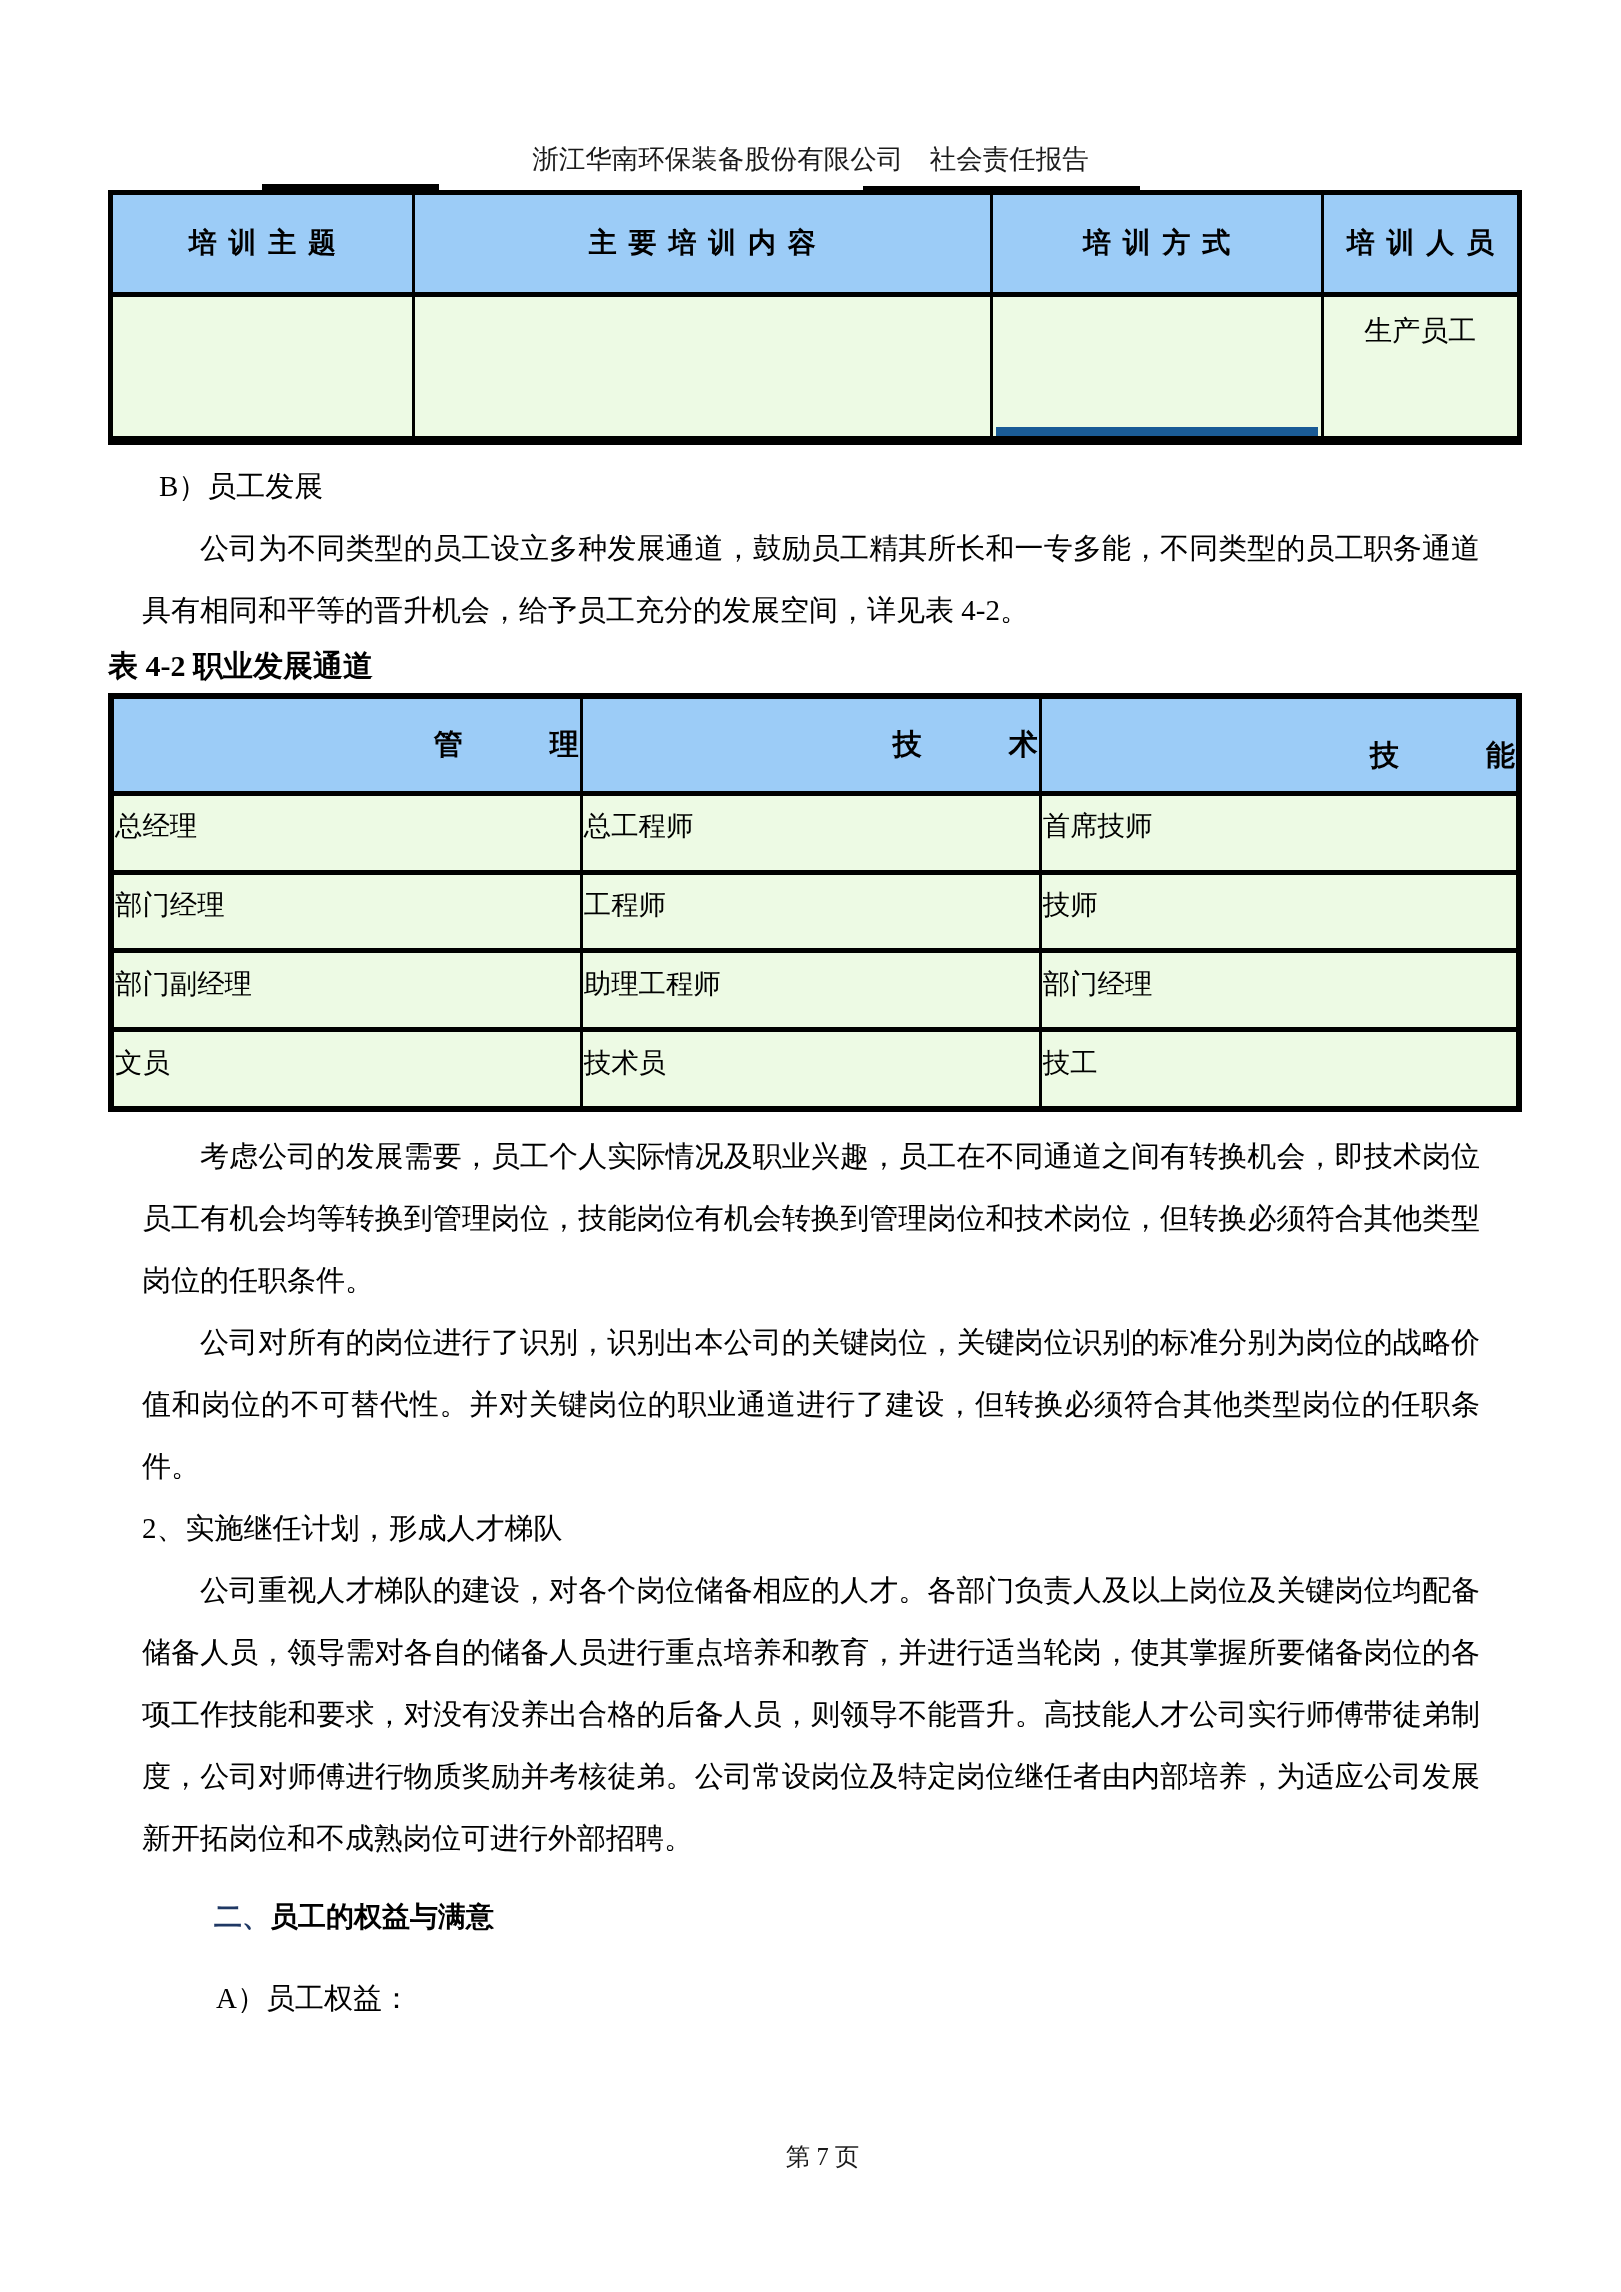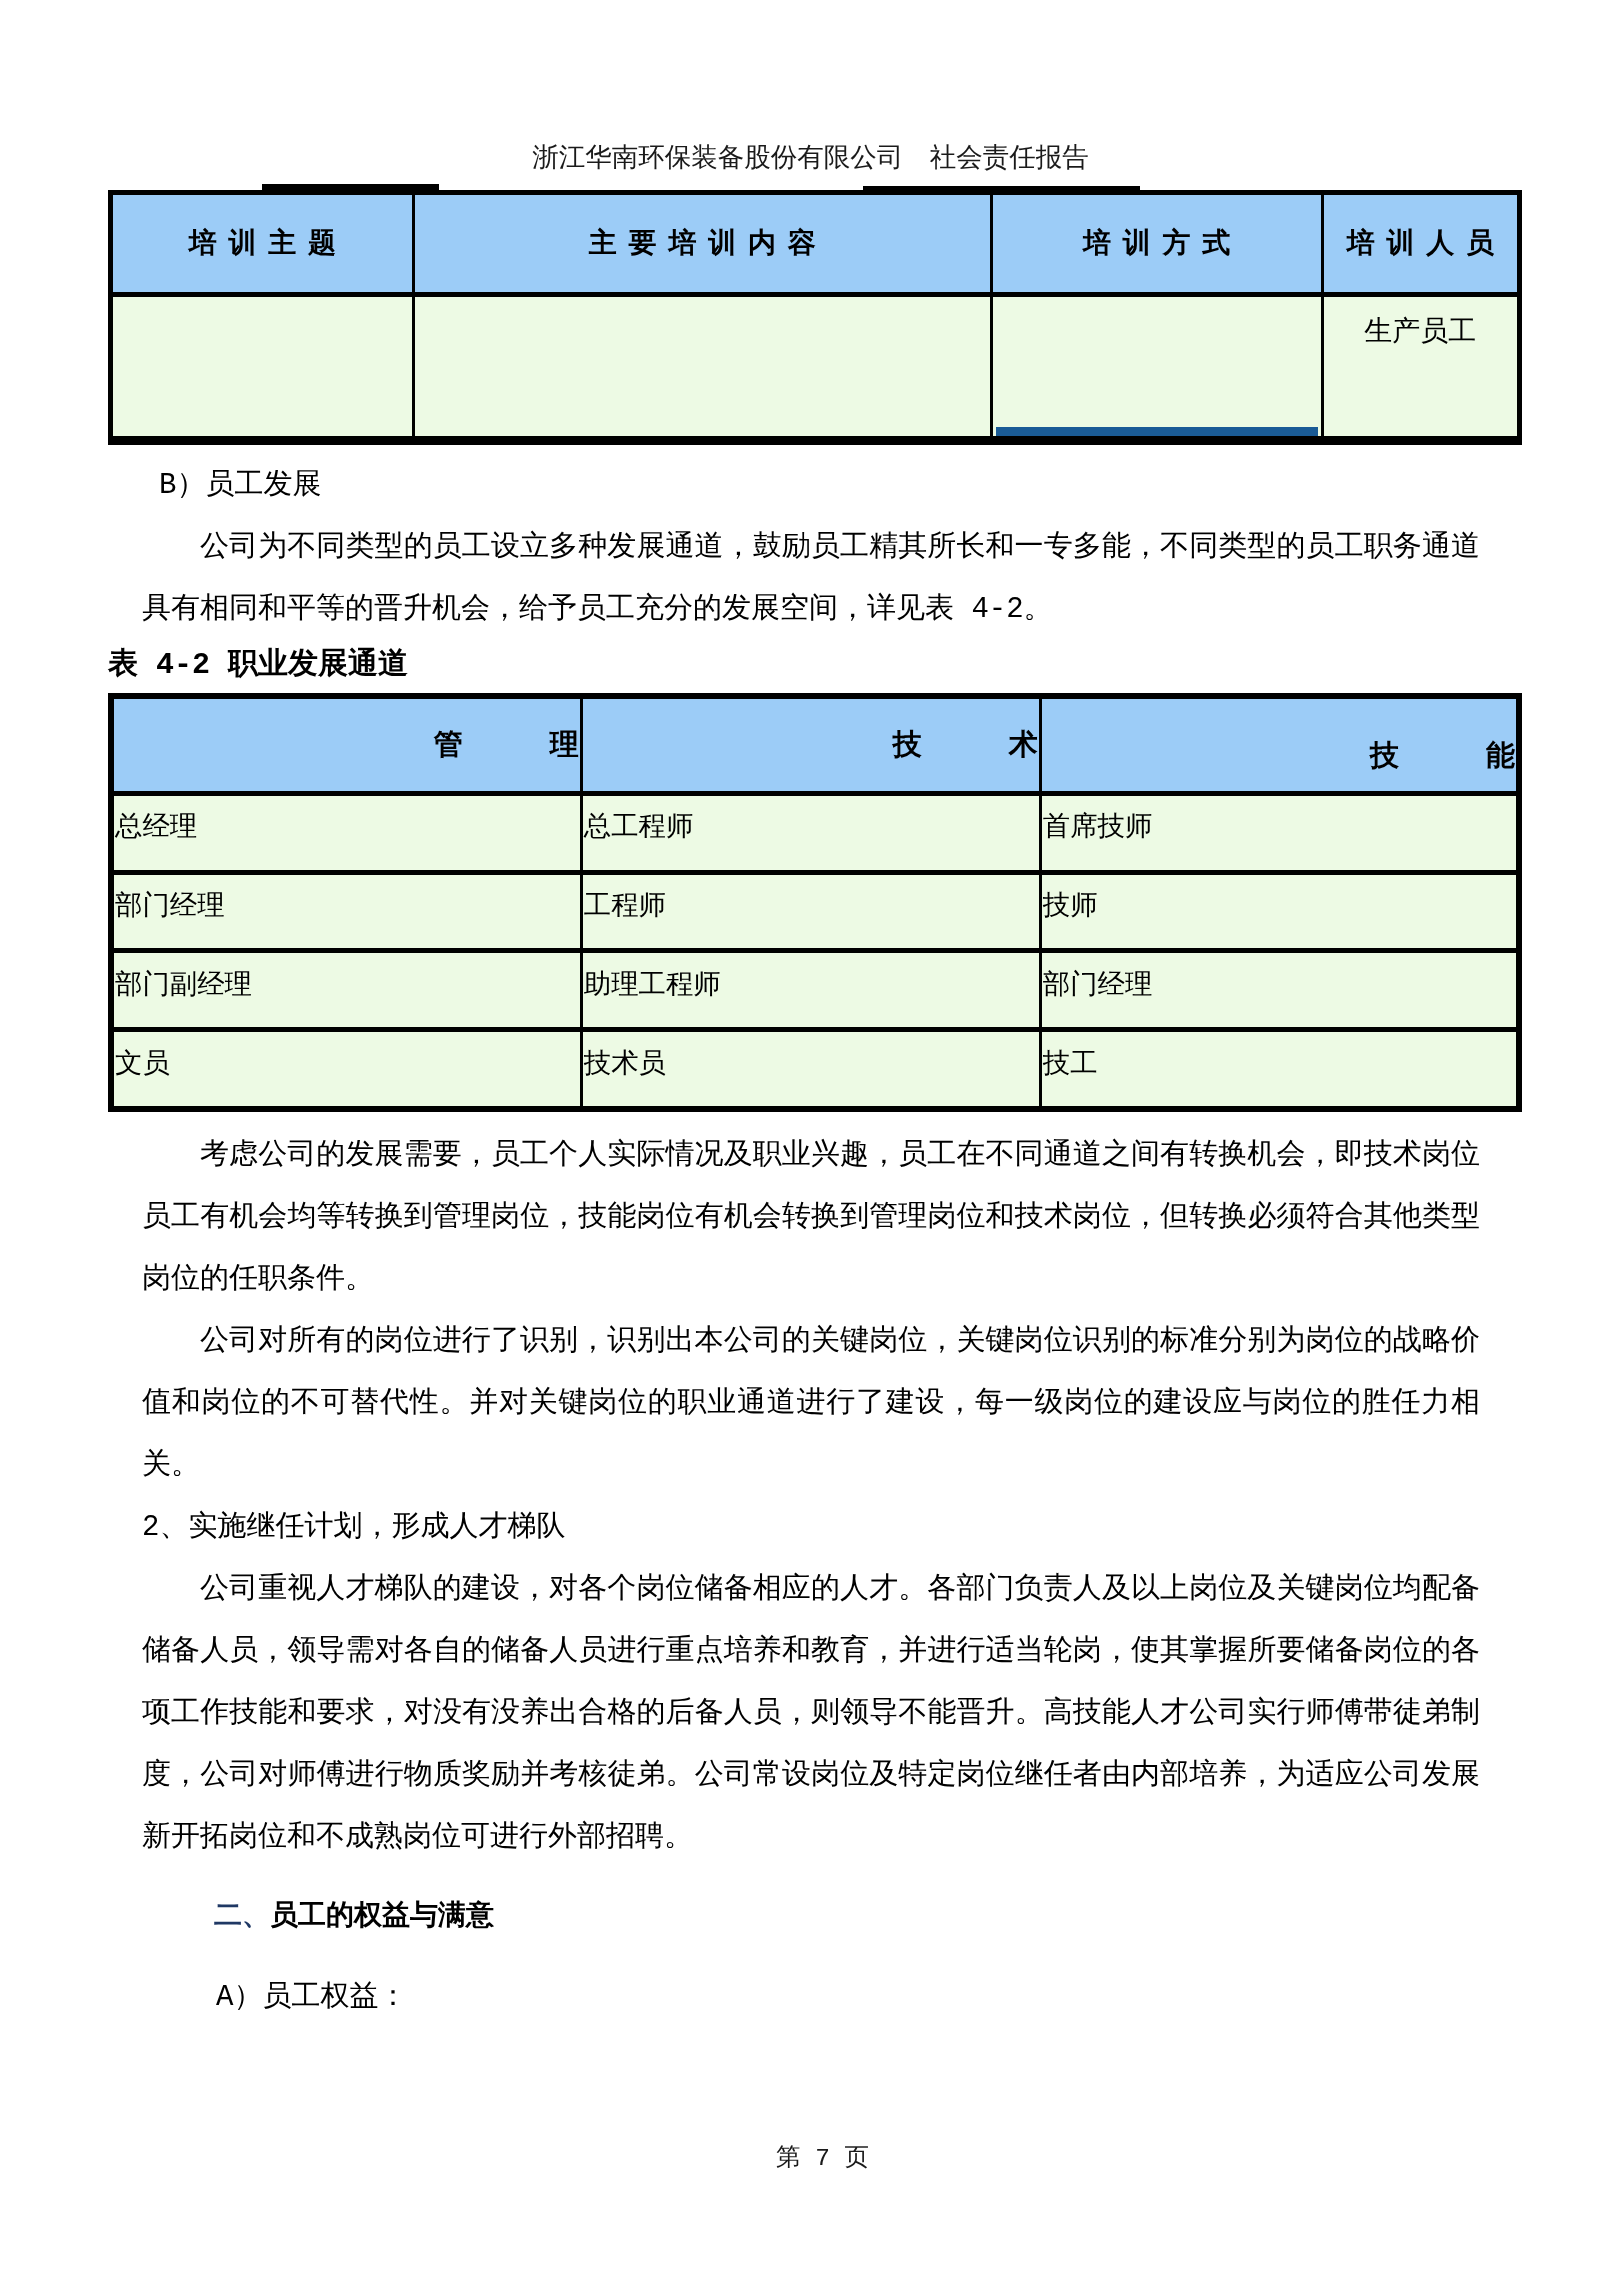--- a/index.html
+++ b/index.html
@@ -1,21 +1,21 @@
 <!DOCTYPE html>
 <html style="--table-header-bg: #9cccf7; --table-body-bg: #edfae4; --accent-bar: #1a5b96; --section-number: #1f3864;"><head>
 <meta charset="utf-8">
 <style>
   html, body { margin: 0; padding: 0; background: #ffffff; }
   .page {
     position: relative;
     width: 1621px;
     height: 2293px;
     background: #ffffff;
-    font-family: Liberation Mono, monospace;
+    font-family: Liberation Serif, serif;
     color: #000000;
     overflow: hidden;
   }
   .doc-header {
     padding-top: 143px;
     text-align: center;
     font-size: 26.5px;
     color: #1a1a1a;
     line-height: 33px;
   }
@@ -200,21 +200,21 @@
       </tr>
       <tr>
         <td>文员</td>
         <td>技术员</td>
         <td>技工</td>
       </tr>
     </tbody>
       </table>
 
     <p class="para indent" style="margin-top:13.7px">考虑公司的发展需要，员工个人实际情况及职业兴趣，员工在不同通道之间有转换机会，即技术岗位员工有机会均等转换到管理岗位，技能岗位有机会转换到管理岗位和技术岗位，但转换必须符合其他类型岗位的任职条件。</p>
-    <p class="para indent">公司对所有的岗位进行了识别，识别出本公司的关键岗位，关键岗位识别的标准分别为岗位的战略价值和岗位的不可替代性。并对关键岗位的职业通道进行了建设，每一级岗位的建设应与岗位的胜任力相关。</p>
+    <p class="para indent">公司对所有的岗位进行了识别，识别出本公司的关键岗位，关键岗位识别的标准分别为岗位的战略价值和岗位的不可替代性。并对关键岗位的职业通道进行了建设，但转换必须符合其他类型岗位的任职条件。</p>
     <div class="line">2、实施继任计划，形成人才梯队</div>
     <p class="para indent">公司重视人才梯队的建设，对各个岗位储备相应的人才。各部门负责人及以上岗位及关键岗位均配备储备人员，领导需对各自的储备人员进行重点培养和教育，并进行适当轮岗，使其掌握所要储备岗位的各项工作技能和要求，对没有没养出合格的后备人员，则领导不能晋升。高技能人才公司实行师傅带徒弟制度，公司对师傅进行物质奖励并考核徒弟。公司常设岗位及特定岗位继任者由内部培养，为适应公司发展新开拓岗位和不成熟岗位可进行外部招聘。</p>
 
     <h2 class="sec2">
       <span class="sec2-num">二、</span><span>员工的权益与满意</span>
     </h2>
 
     <div class="line label-a">A）员工权益：</div>
 
   </div>

